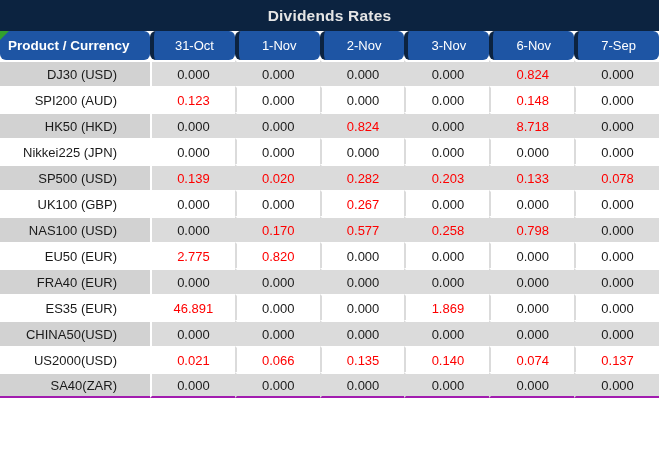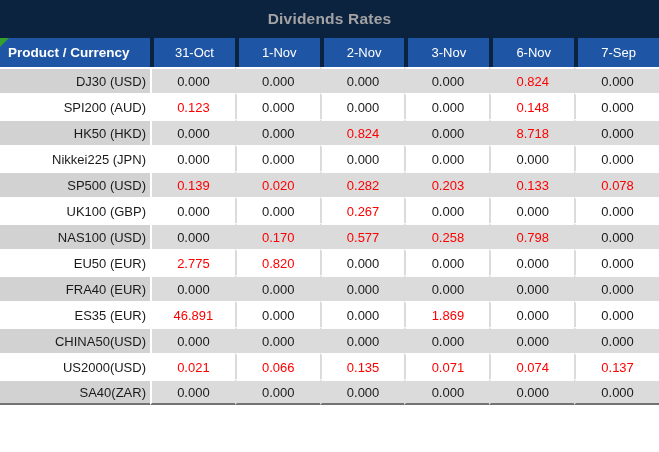--- a/index.html
+++ b/index.html
@@ -5,23 +5,23 @@
   * { margin: 0; padding: 0; box-sizing: border-box; }
   html, body { background: #ffffff; }
   body {
     width: 659px; height: 452px;
     font-family: "Liberation Sans", sans-serif;
     overflow: hidden;
   }
   .widget { width: 659px; height: 452px; background: #ffffff; }
 
   .title-bar {
-    height: 38px;
+    height: 31px;
     background: var(--navy, #0C2340);
-    color: #a3a3a3;
+    color: #e5e5e5;
     display: flex; align-items: center; justify-content: center;
     font-weight: bold; font-size: 15.5px;
     letter-spacing: 0.2px;
   }
 
   table.rates {
     width: 659px;
     border-collapse: separate;
     border-spacing: 0;
     table-layout: fixed;
@@ -30,20 +30,21 @@
 
   thead th {
     background: var(--blue, #1E55A4);
     color: #ffffff;
     height: 29px;
     font-size: 13px;
     font-weight: 400;
     text-align: center;
     vertical-align: middle;
     border-left: 4px solid var(--navy, #0C2340);
+    border-radius: 6px;
   }
   thead th.prod-h {
     border-left: none;
     text-align: left;
     padding-left: 8px;
     font-weight: 700;
     font-size: 13.5px;
     position: relative;
   }
   .corner-marker {
@@ -57,29 +58,29 @@
     height: 26px;
     font-size: 13px;
     color: #1a1a1a;
     text-align: center;
     vertical-align: middle;
     border-top: 2px solid #ffffff;
     background: #ffffff;
   }
   tbody td.prod {
     text-align: right;
-    padding-right: 4px;
+    padding-right: 33px;
     margin-left: 36px;
   }
   tbody td.val { border-left: 2px solid var(--rowgray, #DBDBDB); }
   tbody td.val.first { border-left: 2px solid #ffffff; }
 
   tbody tr.gray td.prod { background: var(--prodgray, #D2D2D2); }
   tbody tr.gray td.val  { background: var(--rowgray, #DBDBDB); }
-  tbody tr:last-child td { border-bottom: 2px solid #737373; }
+  tbody tr:last-child td { border-bottom: 2px solid #a21caf; }
 
   tbody td.red { color: var(--red, #FE0000); }
 </style>
 </head>
 <body>
 
 <div class="widget">
 
   <div class="title-bar">
     <span>Dividends Rates</span>
@@ -207,21 +208,21 @@
           <td class="val">0.000</td>
           <td class="val">0.000</td>
           <td class="val">0.000</td>
           <td class="val">0.000</td>
         </tr>
         <tr class="white">
           <td class="prod">US2000(USD)</td>
           <td class="val first red">0.021</td>
           <td class="val red">0.066</td>
           <td class="val red">0.135</td>
-          <td class="val red">0.071</td>
+          <td class="val red">0.140</td>
           <td class="val red">0.074</td>
           <td class="val red">0.137</td>
         </tr>
         <tr class="gray">
           <td class="prod">SA40(ZAR)</td>
           <td class="val first">0.000</td>
           <td class="val">0.000</td>
           <td class="val">0.000</td>
           <td class="val">0.000</td>
           <td class="val">0.000</td>

